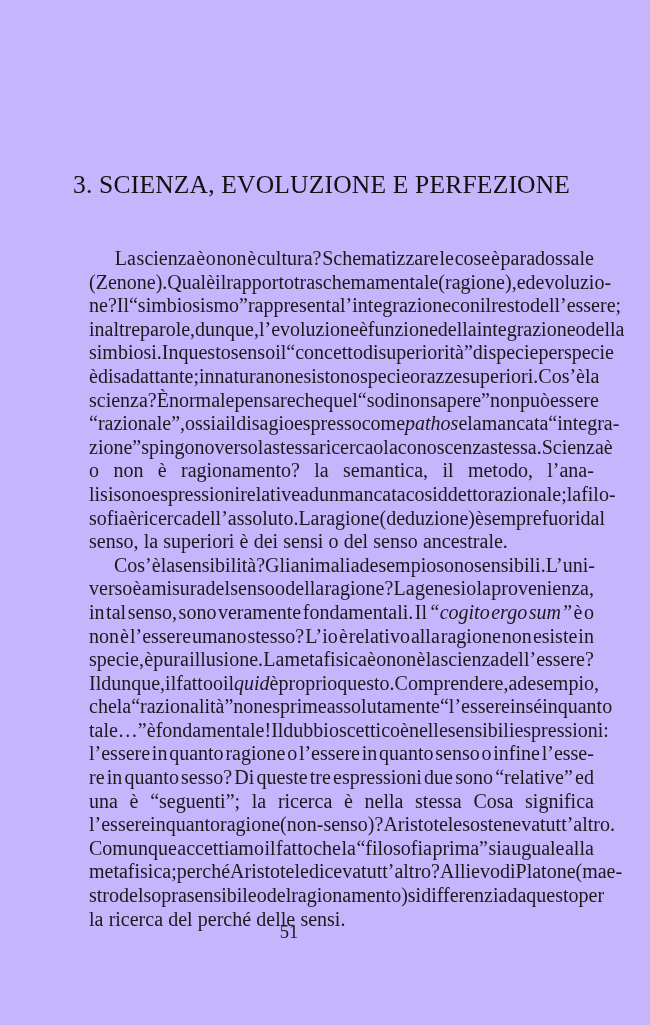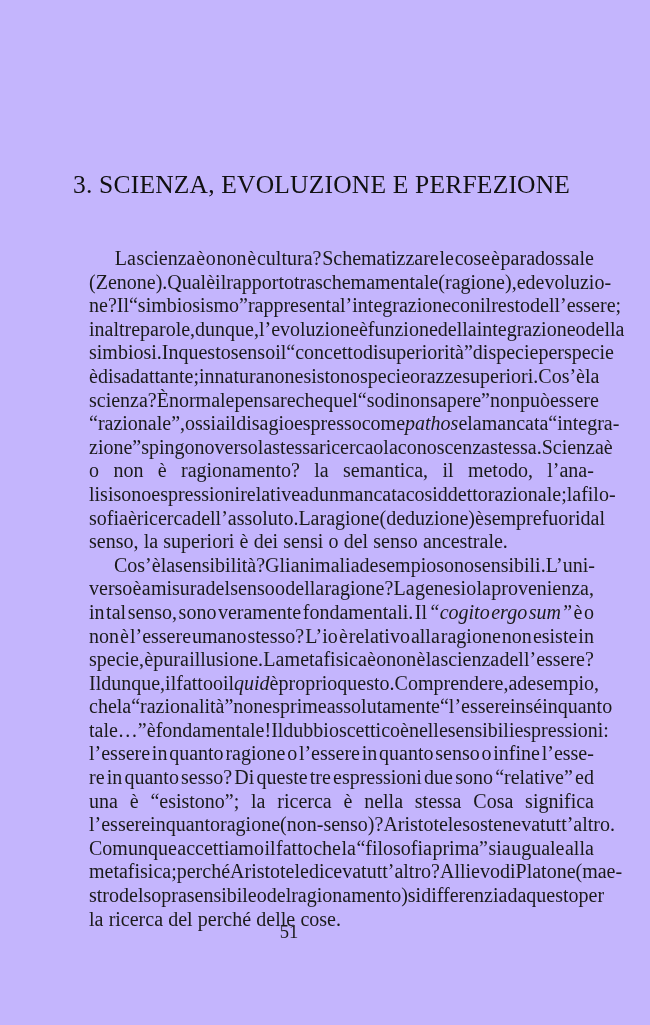--- a/index.html
+++ b/index.html
@@ -109,24 +109,24 @@
         <div class="line justify"><span class="indent"></span><span class="w">Cos’è</span><span class="w">la</span><span class="w">sensibilità?</span><span class="w">Gli</span><span class="w">animali</span><span class="w">ad</span><span class="w">esempio</span><span class="w">sono</span><span class="w">sensibili.</span><span class="w">L’uni-</span></div>
         <div class="line justify"><span class="w">verso</span><span class="w">è</span><span class="w">a</span><span class="w">misura</span><span class="w">del</span><span class="w">senso</span><span class="w">o</span><span class="w">della</span><span class="w">ragione?</span><span class="w">La</span><span class="w">genesi</span><span class="w">o</span><span class="w">la</span><span class="w">provenienza,</span></div>
         <div class="line justify"><span class="w">in</span><span class="w">tal</span><span class="w">senso,</span><span class="w">sono</span><span class="w">veramente</span><span class="w">fondamentali.</span><span class="w">Il</span><span class="w it">“cogito</span><span class="w it">ergo</span><span class="w it">sum”</span><span class="w">è</span><span class="w">o</span></div>
         <div class="line justify"><span class="w">non</span><span class="w">è</span><span class="w">l’essere</span><span class="w">umano</span><span class="w">stesso?</span><span class="w">L’io</span><span class="w">è</span><span class="w">relativo</span><span class="w">alla</span><span class="w">ragione</span><span class="w">non</span><span class="w">esiste</span><span class="w">in</span></div>
         <div class="line justify"><span class="w">specie,</span><span class="w">è</span><span class="w">pura</span><span class="w">illusione.</span><span class="w">La</span><span class="w">metafisica</span><span class="w">è</span><span class="w">o</span><span class="w">non</span><span class="w">è</span><span class="w">la</span><span class="w">scienza</span><span class="w">dell’essere?</span></div>
         <div class="line justify"><span class="w">Il</span><span class="w">dunque,</span><span class="w">il</span><span class="w">fatto</span><span class="w">o</span><span class="w">il</span><span class="w it">quid</span><span class="w">è</span><span class="w">proprio</span><span class="w">questo.</span><span class="w">Comprendere,</span><span class="w">ad</span><span class="w">esempio,</span></div>
         <div class="line justify"><span class="w">che</span><span class="w">la</span><span class="w">“razionalità”</span><span class="w">non</span><span class="w">esprime</span><span class="w">assolutamente</span><span class="w">“l’essere</span><span class="w">in</span><span class="w">sé</span><span class="w">in</span><span class="w">quanto</span></div>
         <div class="line justify"><span class="w">tale…”</span><span class="w">è</span><span class="w">fondamentale!</span><span class="w">Il</span><span class="w">dubbio</span><span class="w">scettico</span><span class="w">è</span><span class="w">nelle</span><span class="w">sensibili</span><span class="w">espressioni:</span></div>
         <div class="line justify"><span class="w">l’essere</span><span class="w">in</span><span class="w">quanto</span><span class="w">ragione</span><span class="w">o</span><span class="w">l’essere</span><span class="w">in</span><span class="w">quanto</span><span class="w">senso</span><span class="w">o</span><span class="w">infine</span><span class="w">l’esse-</span></div>
         <div class="line justify"><span class="w">re</span><span class="w">in</span><span class="w">quanto</span><span class="w">sesso?</span><span class="w">Di</span><span class="w">queste</span><span class="w">tre</span><span class="w">espressioni</span><span class="w">due</span><span class="w">sono</span><span class="w">“relative”</span><span class="w">ed</span></div>
-        <div class="line justify"><span class="w">una</span><span class="w">è</span><span class="w">“esistono”;</span><span class="w">la</span><span class="w">ricerca</span><span class="w">è</span><span class="w">nella</span><span class="w">stessa</span><span class="w">Cosa</span><span class="w">significa</span></div>
+        <div class="line justify"><span class="w">una</span><span class="w">è</span><span class="w">“seguenti”;</span><span class="w">la</span><span class="w">ricerca</span><span class="w">è</span><span class="w">nella</span><span class="w">stessa</span><span class="w">Cosa</span><span class="w">significa</span></div>
         <div class="line justify"><span class="w">l’essere</span><span class="w">in</span><span class="w">quanto</span><span class="w">ragione</span><span class="w">(non-senso)?</span><span class="w">Aristotele</span><span class="w">sosteneva</span><span class="w">tutt’altro.</span></div>
         <div class="line justify"><span class="w">Comunque</span><span class="w">accettiamo</span><span class="w">il</span><span class="w">fatto</span><span class="w">che</span><span class="w">la</span><span class="w">“filosofia</span><span class="w">prima”</span><span class="w">sia</span><span class="w">uguale</span><span class="w">alla</span></div>
         <div class="line justify"><span class="w">metafisica;</span><span class="w">perché</span><span class="w">Aristotele</span><span class="w">diceva</span><span class="w">tutt’altro?</span><span class="w">Allievo</span><span class="w">di</span><span class="w">Platone</span><span class="w">(mae-</span></div>
         <div class="line justify"><span class="w">stro</span><span class="w">del</span><span class="w">soprasensibile</span><span class="w">o</span><span class="w">del</span><span class="w">ragionamento)</span><span class="w">si</span><span class="w">differenzia</span><span class="w">da</span><span class="w">questo</span><span class="w">per</span></div>
-        <div class="line flush"><span class="w">la</span><span class="w">ricerca</span><span class="w">del</span><span class="w">perché</span><span class="w">delle</span><span class="w">cose.</span></div>
+        <div class="line flush"><span class="w">la</span><span class="w">ricerca</span><span class="w">del</span><span class="w">perché</span><span class="w">delle</span><span class="w">sensi.</span></div>
       </div>
   </div>
 
   <div class="page-number">51</div>
 
 </div>
 
 </body></html>

